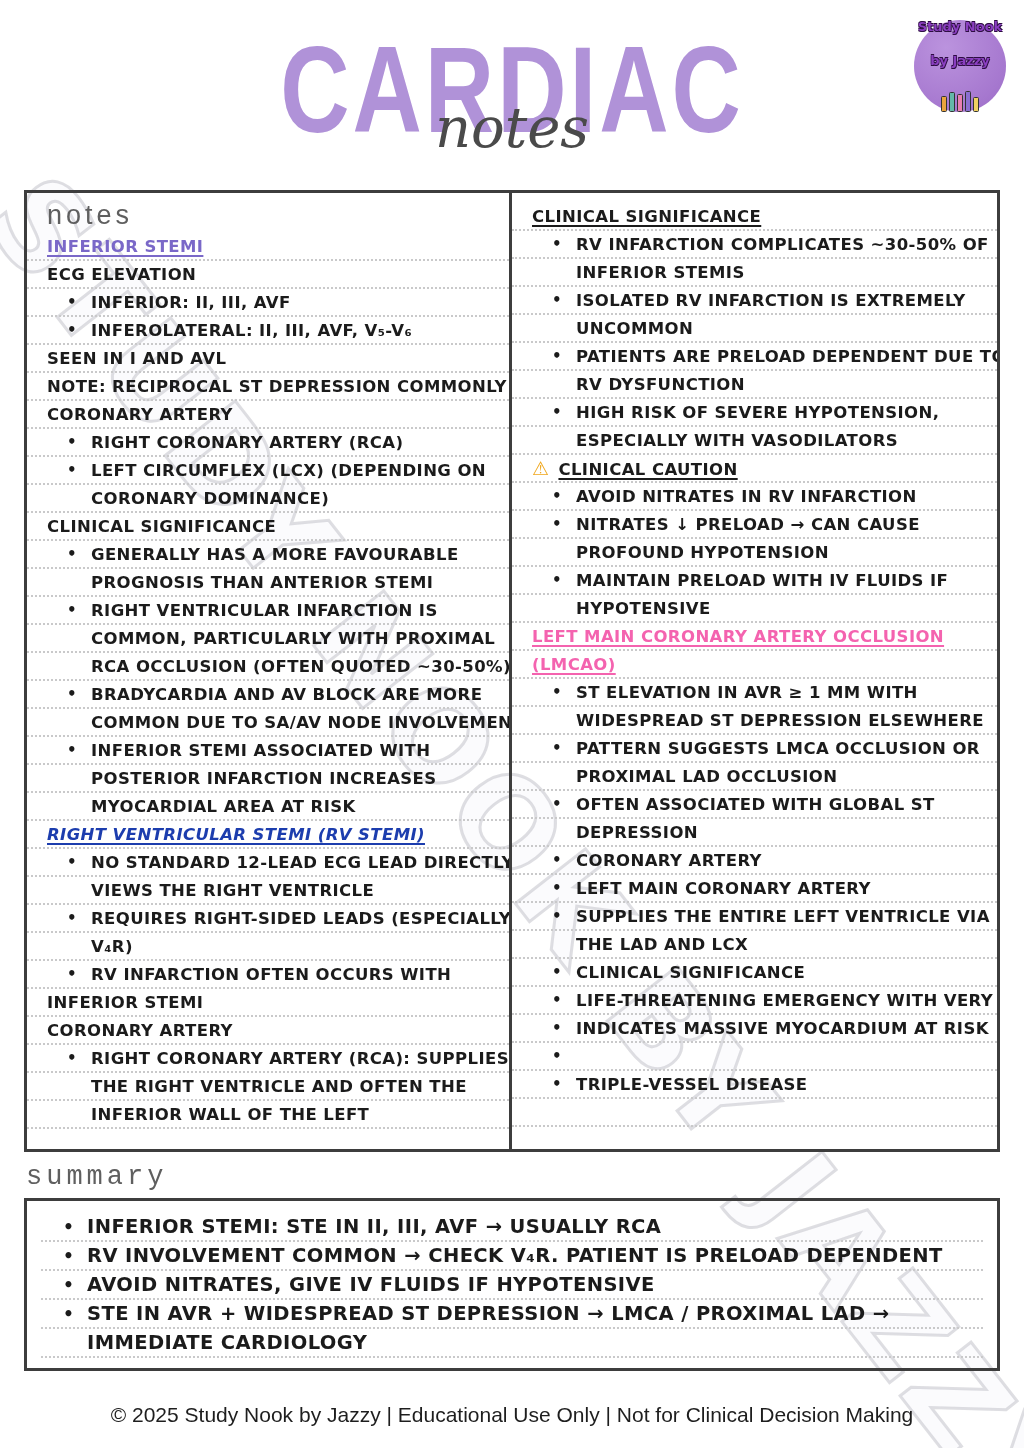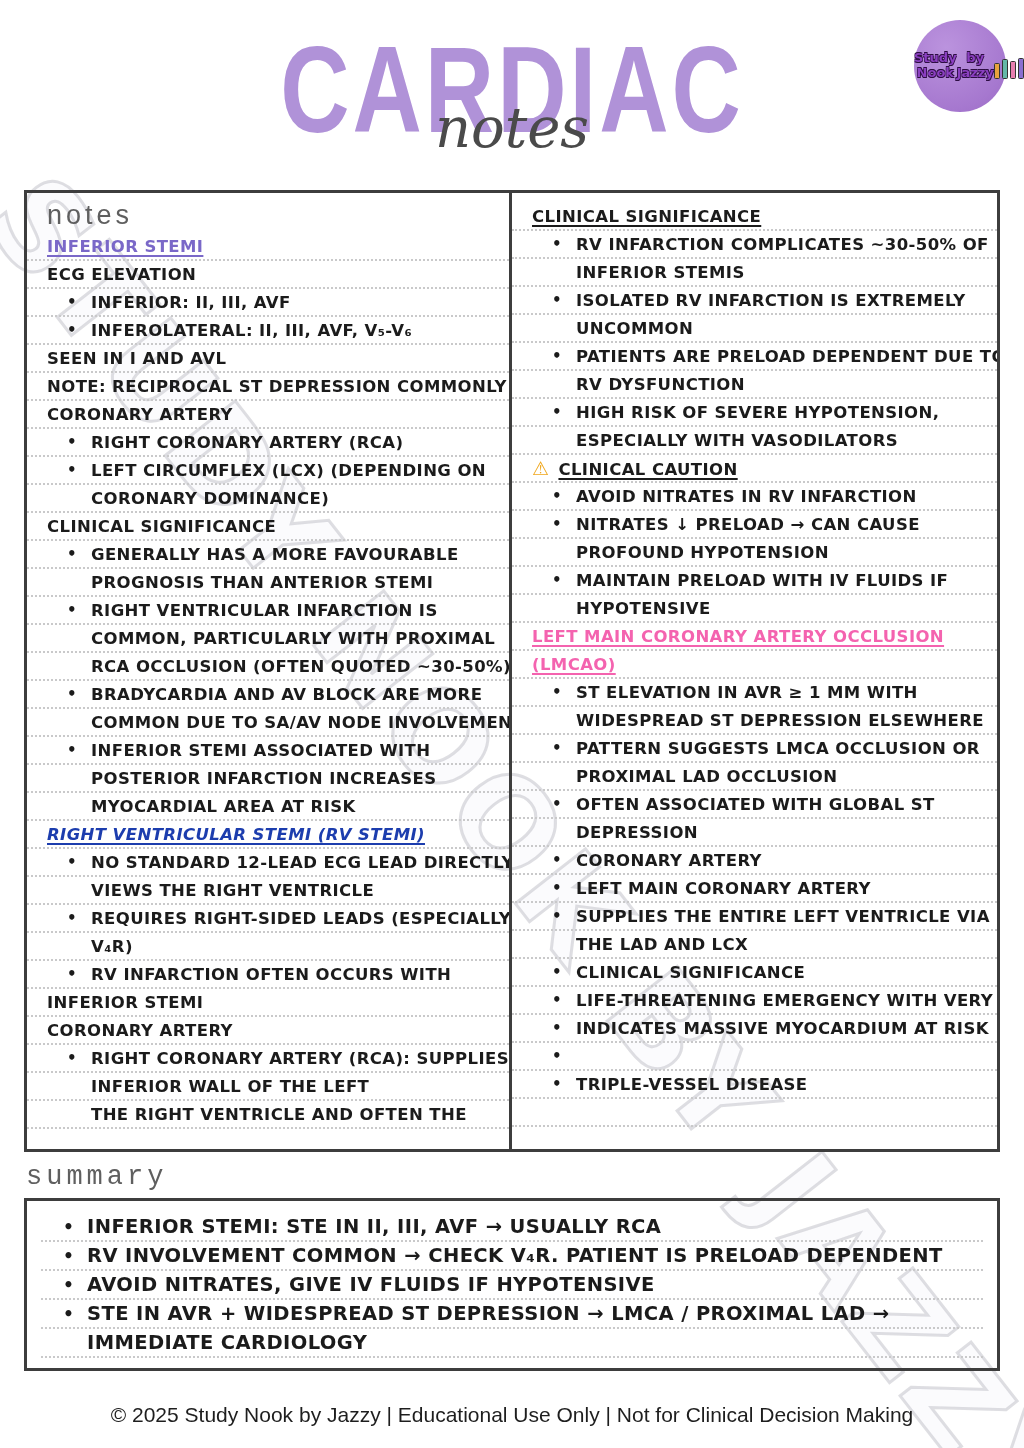--- a/index.html
+++ b/index.html
@@ -42,21 +42,21 @@
     color:var(--title-purple);line-height:1;
     transform:scaleY(1.28);transform-origin:top center;
   }
   .subtitle{
     font-family:"DejaVu Serif", serif;font-style:italic;
     font-size:56px;color:#4a4a4a;margin-top:-24px;position:relative;line-height:1;
   }
   .logo{
     position:absolute;top:20px;right:18px;width:92px;height:92px;border-radius:50%;
     background:radial-gradient(circle at 35% 30%, #bb93de 0%, #a678cf 70%, #9a6ac4 100%);
-    display:flex;flex-direction:row;align-items:center;justify-content:flex-start;
+    display:flex;flex-direction:column;align-items:center;justify-content:space-between;
   }
   .logo-line{
     font-size:13px;font-weight:bold;color:#8a3fc0;line-height:1.15;
     text-shadow:0.6px 0.6px 0 #2d0d42,-0.6px -0.6px 0 #2d0d42,0.6px -0.6px 0 #2d0d42,-0.6px 0.6px 0 #2d0d42;
   }
   .books{display:flex;gap:2px;margin-top:4px;align-items:flex-end;}
   .book{width:6px;border:1px solid #333;border-radius:1.5px;}
   .book:nth-child(1){height:16px;background:#e8a33d;}
   .book:nth-child(2){height:20px;background:#64b8a8;}
   .book:nth-child(3){height:18px;background:#e87fb0;}
@@ -164,22 +164,22 @@
             <div class="nline cont"><span class="ltxt">MYOCARDIAL AREA AT RISK</span></div>
             <div class="nline head c-blue"><span class="ltxt">RIGHT VENTRICULAR STEMI (RV STEMI)</span></div>
             <div class="nline bullet"><span class="blt">•</span><span class="ltxt">NO STANDARD 12-LEAD ECG LEAD DIRECTLY</span></div>
             <div class="nline cont"><span class="ltxt">VIEWS THE RIGHT VENTRICLE</span></div>
             <div class="nline bullet"><span class="blt">•</span><span class="ltxt">REQUIRES RIGHT-SIDED LEADS (ESPECIALLY</span></div>
             <div class="nline cont"><span class="ltxt">V₄R)</span></div>
             <div class="nline bullet"><span class="blt">•</span><span class="ltxt">RV INFARCTION OFTEN OCCURS WITH</span></div>
             <div class="nline label"><span class="ltxt">INFERIOR STEMI</span></div>
             <div class="nline label"><span class="ltxt">CORONARY ARTERY</span></div>
             <div class="nline bullet"><span class="blt">•</span><span class="ltxt">RIGHT CORONARY ARTERY (RCA): SUPPLIES</span></div>
+            <div class="nline cont"><span class="ltxt">THE RIGHT VENTRICLE AND OFTEN THE</span></div>
             <div class="nline cont"><span class="ltxt">INFERIOR WALL OF THE LEFT</span></div>
-            <div class="nline cont"><span class="ltxt">THE RIGHT VENTRICLE AND OFTEN THE</span></div>
             <div class="nline spacer"></div>
           </div>
       </div>
       <div class="col col-right">
         <div>
             <div class="nline head"><span class="ltxt">CLINICAL SIGNIFICANCE</span></div>
             <div class="nline bullet"><span class="blt">•</span><span class="ltxt">RV INFARCTION COMPLICATES ~30-50% OF</span></div>
             <div class="nline cont"><span class="ltxt">INFERIOR STEMIS</span></div>
             <div class="nline bullet"><span class="blt">•</span><span class="ltxt">ISOLATED RV INFARCTION IS EXTREMELY</span></div>
             <div class="nline cont"><span class="ltxt">UNCOMMON</span></div>

